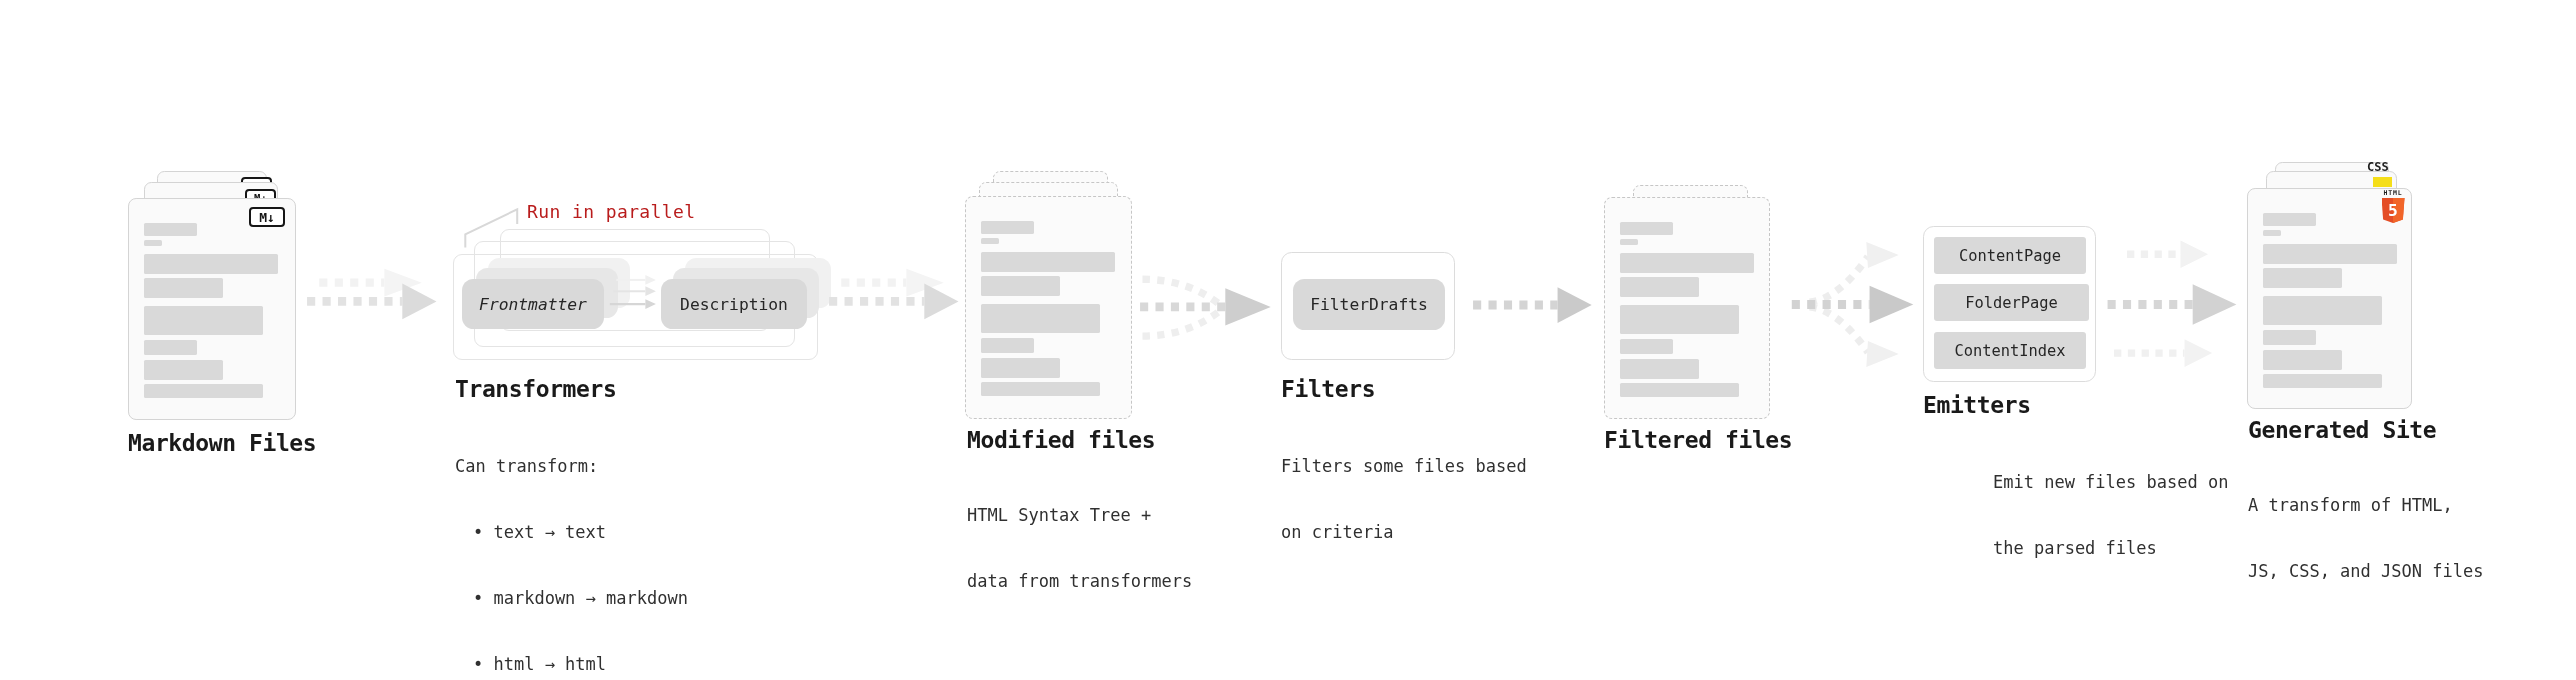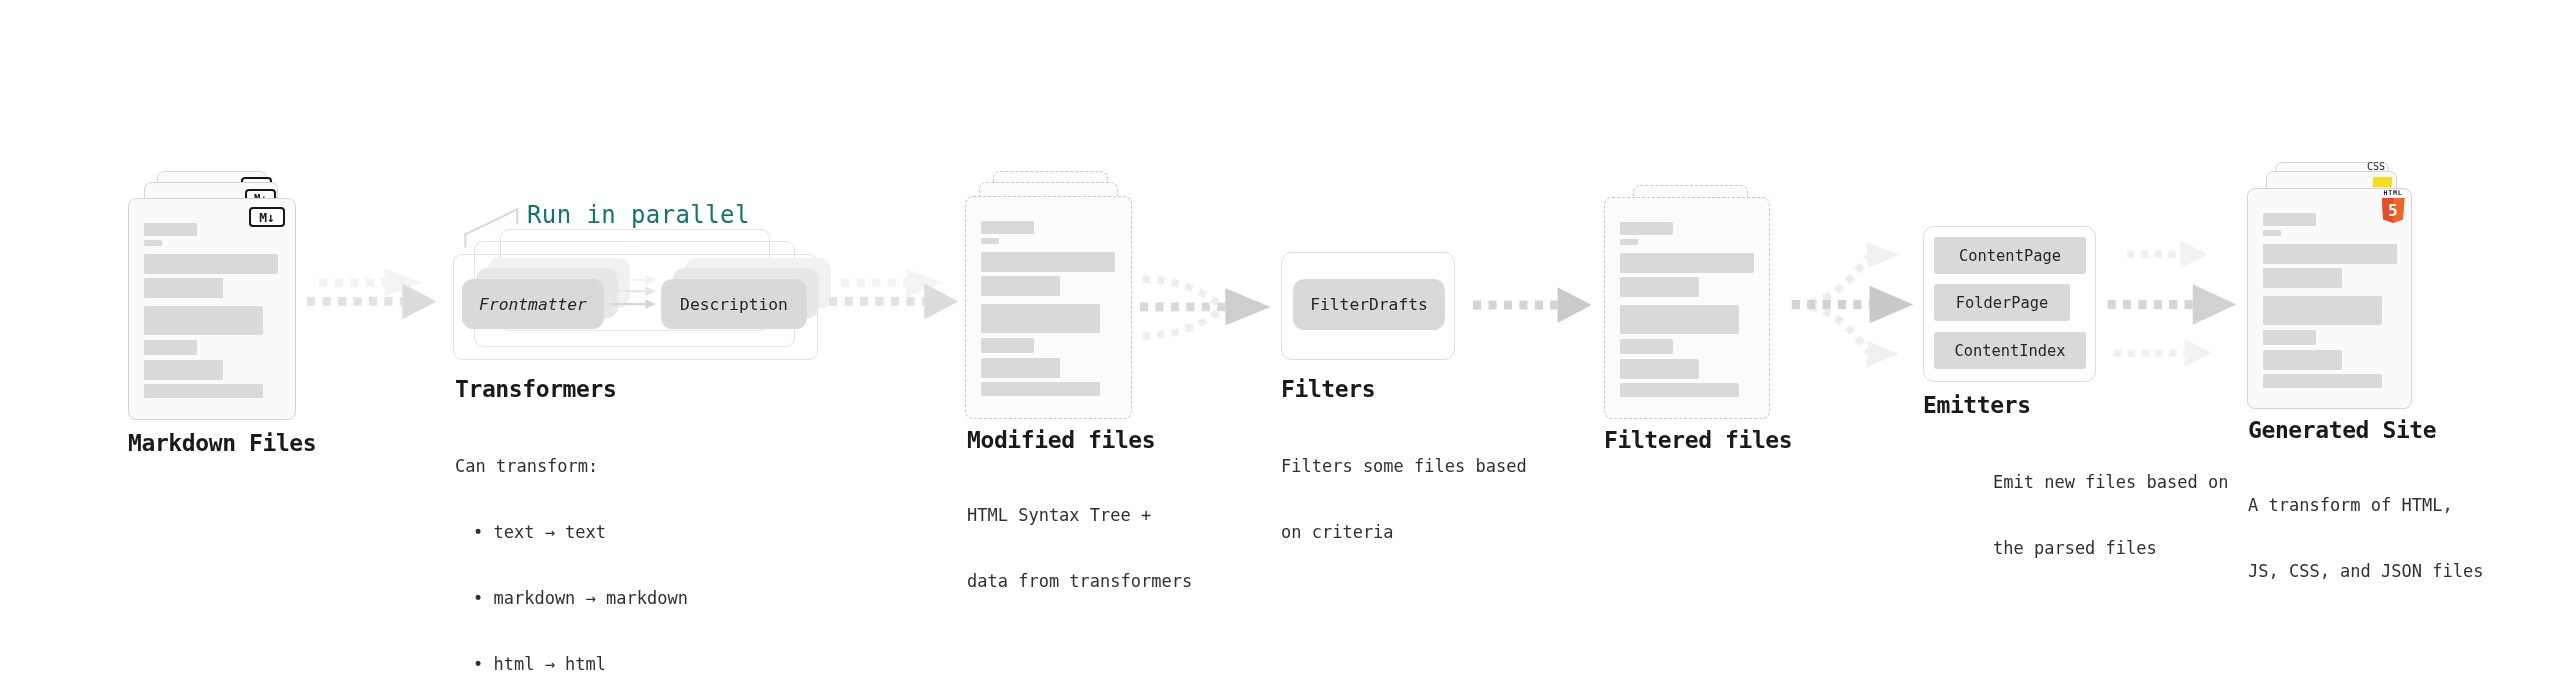--- a/index.html
+++ b/index.html
@@ -35,25 +35,25 @@
         background:#d9d9d9;border-radius:11.4px;font-size:16.3px;color:#262626;box-sizing:border-box;}
   .chip.ghost1{background:#e7e7e7;}
   .chip.ghost2{background:#f1f1f1;}
   .chip.emit{border-radius:3px;font-size:15.4px;}
 
   
   .stage-title{position:absolute;font-size:23px;line-height:24.4px;font-weight:700;color:#1a1a1a;letter-spacing:-0.4px;white-space:pre;}
   .stage-sub{position:absolute;font-size:17px;line-height:22px;font-weight:400;color:#303030;white-space:pre;}
   .stage-sub .line{display:block;}
   .stage-sub .bullet{padding-left:18px;}
-  .faint-note{position:absolute;font-size:24px;color:#0f766e;letter-spacing:0.4px;white-space:pre;}
+  .faint-note{position:absolute;font-size:18px;color:#b91c1c;letter-spacing:0.4px;white-space:pre;}
 
   
   .css-badge{position:absolute;display:flex;flex-direction:column;align-items:center;}
-  .css-badge .css-txt{font-size:10px;font-weight:400;color:#1f1f1f;line-height:6.5px;letter-spacing:0;}
+  .css-badge .css-txt{font-size:12px;font-weight:700;color:#1f1f1f;line-height:6.5px;letter-spacing:0;}
   .css-badge .css-bar{width:12.2px;height:2.4px;background:#1c6fd4;margin-top:0.8px;}
   .js-badge{position:absolute;background:#f5de19;}
   .html5-logo{position:absolute;display:flex;flex-direction:column;align-items:center;width:28px;}
   .html5-logo .html-txt{font-size:6.5px;font-weight:800;color:#1f1f1f;line-height:7.3px;letter-spacing:0.8px;}
   .html5-logo .shield{position:relative;width:23px;height:25px;margin-top:0.8px;
       background:#e44d26;clip-path:polygon(0% 0%,100% 0%,93% 86%,50% 100%,7% 86%);}
   .html5-logo .shield .shield-right{position:absolute;right:0;top:0;width:50%;height:100%;background:#f16529;}
   .html5-logo .shield .five{position:absolute;left:0;top:1.6px;width:100%;text-align:center;
       font-size:16.3px;line-height:21px;font-weight:800;color:#ffffff;}
 
@@ -195,21 +195,21 @@
     <polygon points="94,10 134,26 96,42" fill="#f0f0f0"></polygon>
     <path d="M 24 90 Q 60 94 96 146" stroke="#ededed" stroke-width="9" stroke-dasharray="9 9" fill="none"></path>
     <polygon points="94,164 134,148 96,132" fill="#f0f0f0"></polygon>
     <line x1="2" y1="87" x2="98" y2="87" stroke="#d2d2d2" stroke-width="11" stroke-dasharray="10 9"></line>
     <polygon points="98,64 152,87 98,110" fill="#c9c9c9"></polygon>
   </svg>
 
   <div>
     <div class="frame solid-border" style="left:1923px;top:226px;width:173px;height:156px;border-radius:10.6px;"></div>
     <div class="chip emit" style="left:1934px;top:237px;width:152px;height:37px;">ContentPage</div>
-    <div class="chip emit" style="left:1934px;top:284px;width:136px;height:37px;">FolderPage</div>
+    <div class="chip emit" style="left:1934px;top:284px;width:155px;height:37px;">FolderPage</div>
     <div class="chip emit" style="left:1934px;top:332px;width:152px;height:37px;">ContentIndex</div>
     <div class="stage-title" style="left:1923px;top:393px;">Emitters</div>
     <div class="stage-sub" style="left:1993px;top:427px;">
       <span class="line">Emit new files based on</span>
       <span class="line">the parsed files</span>
     </div>
   </div>
 
   <svg style="left:2101px;top:234px;" width="142" height="141" viewBox="0 0 175 174">
     <line x1="32" y1="25" x2="98" y2="25" stroke="#f0f0f0" stroke-width="9" stroke-dasharray="9 8"></line>

